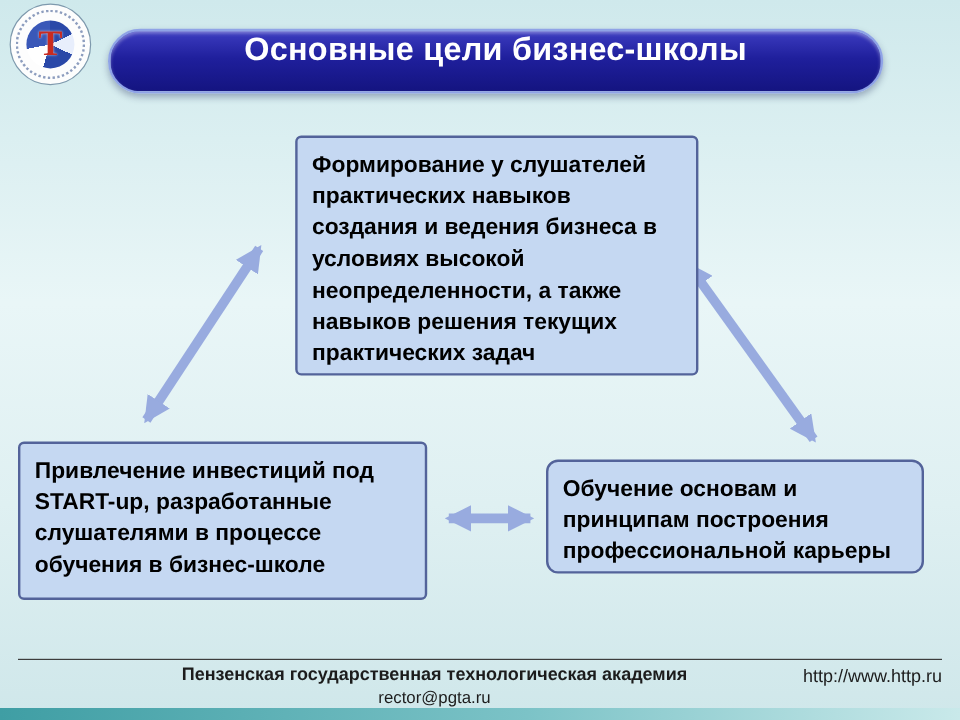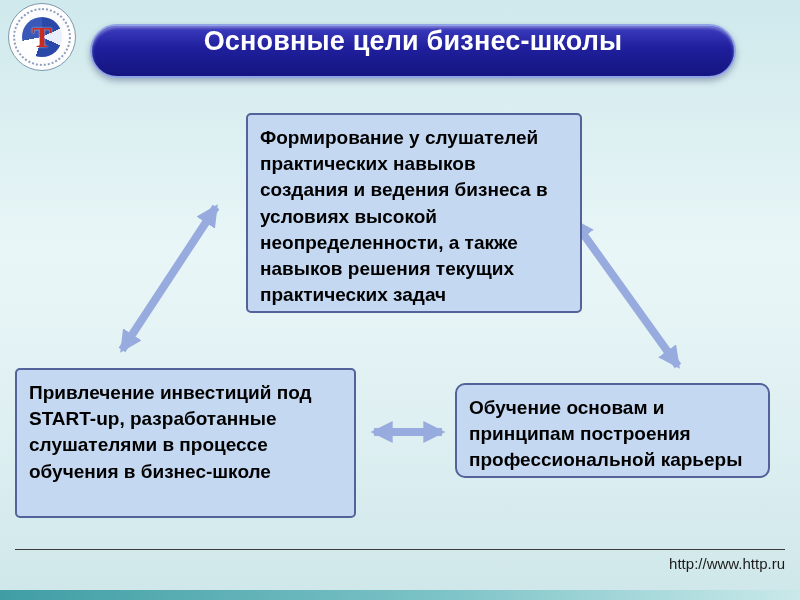--- a/index.html
+++ b/index.html
@@ -54,21 +54,21 @@
   
   .dbox{
     position:absolute;
     background:var(--box-bg);
     border:2px solid var(--box-border);
     color:#000;
     font-size:19px;font-weight:bold;line-height:1.38;
     padding:10px 12px;
   }
   .dbox.top{left:230px;top:113px;width:336px;height:200px;border-radius:5px;margin-left:16px;}
-  .dbox.left{left:15px;top:368px;width:341px;height:150px;border-radius:5px;}
+  .dbox.left{left:15px;top:368px;width:341px;height:132px;border-radius:5px;}
   .dbox.right{left:455px;top:383px;width:315px;height:95px;border-radius:10px;}
 
   
   .connector-layer{
     position:absolute;left:0;top:0;width:800px;height:600px;pointer-events:none;
   }
   .connector-layer line{stroke:var(--arrow);stroke-width:8;}
   .connector-layer .head{fill:var(--arrow);}
 
   
@@ -113,17 +113,19 @@
   <line x1="574" y1="221" x2="678" y2="366" marker-start="url(#ah)" marker-end="url(#ah)"></line>
   <line x1="374" y1="432" x2="442" y2="432" marker-start="url(#ah)" marker-end="url(#ah)"></line>
 </svg>
 
 <div class="dbox top">Формирование у слушателей практических навыков создания и ведения бизнеса в условиях высокой неопределенности, а также навыков решения текущих практических задач</div>
 <div class="dbox left">Привлечение инвестиций под START-up, разработанные слушателями в процессе обучения в бизнес-школе</div>
 <div class="dbox right">Обучение основам и принципам построения профессиональной карьеры</div>
 
 <div class="footer">
   <div class="org-block">
+    <div class="org">Пензенская государственная технологическая академия</div>
+    <div class="email">rector@pgta.ru</div>
   </div>
   <div class="url">http://www.http.ru</div>
 </div>
 
 <div class="bottom-strip"></div>
 
 </body></html>

